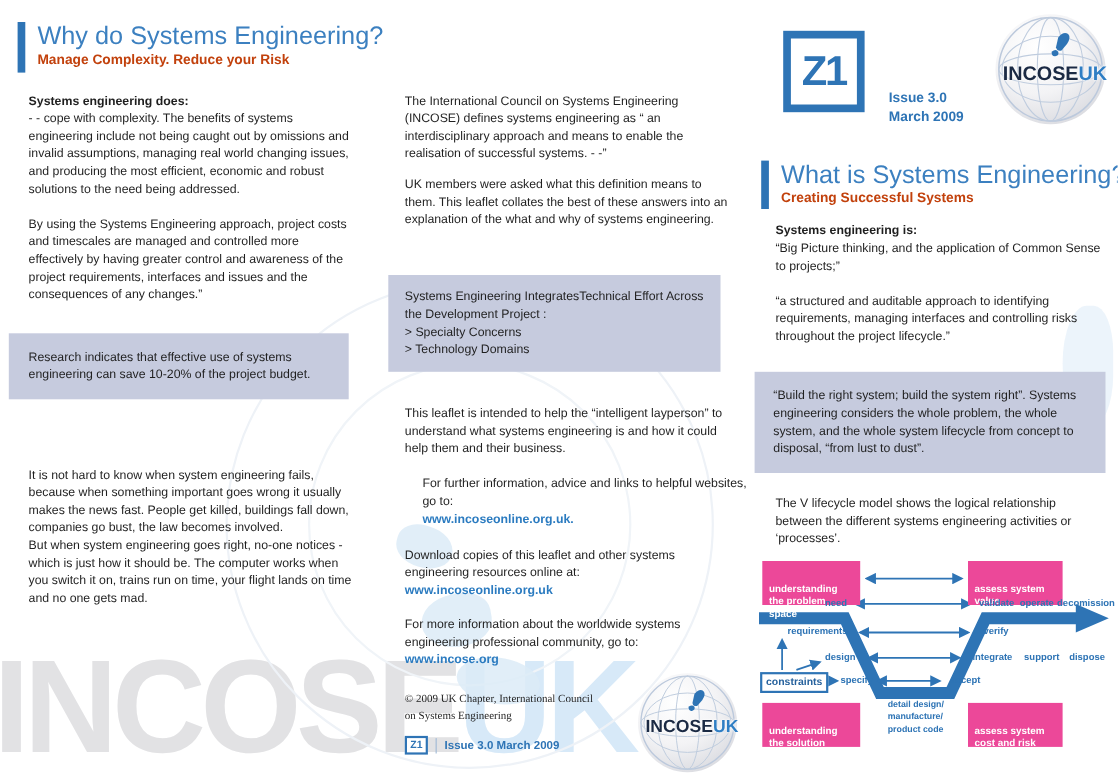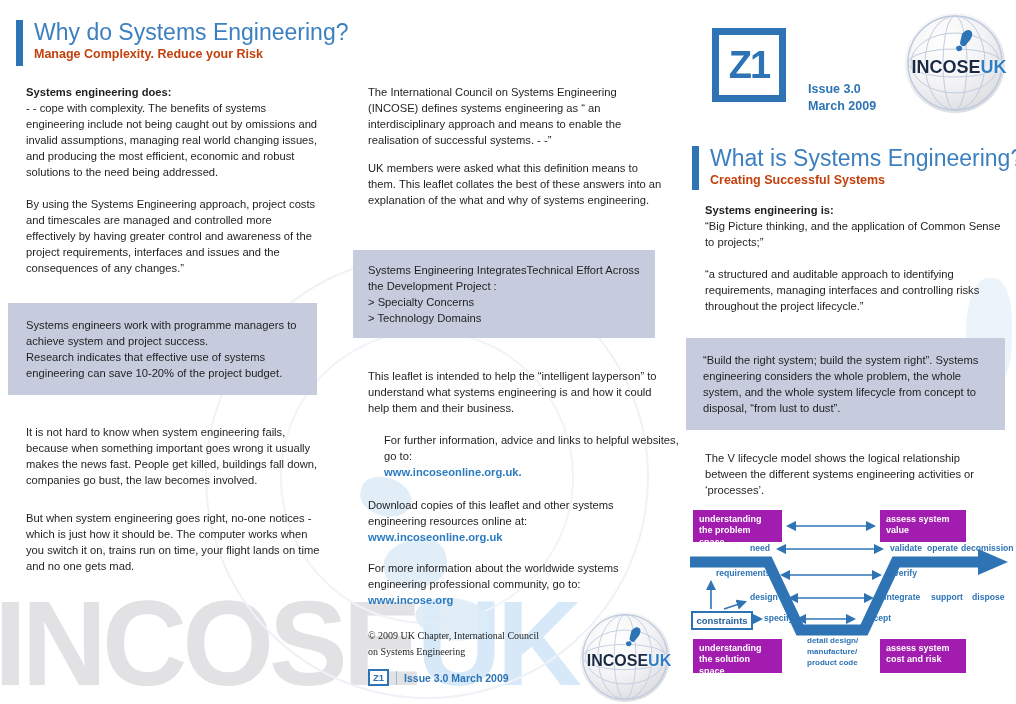--- a/index.html
+++ b/index.html
@@ -56,22 +56,22 @@
   
   .copyright{font-size:10px;line-height:1.55;z-index:2;}
   .footer-issue{display:flex;align-items:center;z-index:2;}
   .z1-badge{border:2px solid #2e74b5;color:#2e74b5;font-size:9.5px;font-weight:800;
     padding:1px 3px;background:#fff;margin-right:7px;}
   .footer-sep{width:1px;height:14px;background:#9fb8d4;margin-right:7px;}
   .footer-issue-text{color:#2e74b5;font-size:10.5px;font-weight:bold;}
   
   .diagram{left:688px;top:506px;width:326px;height:175px;z-index:2;}
   .diagram .dsvg{position:absolute;left:0;top:0;width:326px;height:175px;}
-  .dbox{position:absolute;background:#a21caf;color:#fff;font-size:9px;font-weight:bold;
-    line-height:1.25;padding:4px 6px;box-sizing:border-box;}
+  .dbox{position:absolute;background:#ec4899;color:#fff;font-size:9px;font-weight:bold;
+    line-height:1.25;padding:20px 6px;box-sizing:border-box;}
   .dlabel{position:absolute;color:#2e74b5;font-size:8.6px;font-weight:bold;white-space:nowrap;}
   .dconstraints{position:absolute;left:3px;top:105px;width:58px;height:15px;border:2px solid #2e74b5;
     background:#fff;color:#26619c;font-size:9.5px;font-weight:600;text-align:center;line-height:15px;}
   .ddetail{position:absolute;left:119px;top:129px;color:#2e74b5;font-size:8px;font-weight:bold;line-height:11px;}
 </style>
 </head>
 <body>
 
 <div class="abs wm-text"><span class="wm1">INCOSE</span><span class="wm2">UK</span></div>
 <div class="abs wm-globe"></div>
@@ -90,26 +90,25 @@
 </div>
 
 <div class="abs col-p" style="left:26px;top:84px;width:296px;">
   <span class="lead">Systems engineering does:</span><br>
   <span>- - cope with complexity. The benefits of systems engineering include not being caught out by omissions and invalid assumptions, managing real world changing issues, and producing the most efficient, economic and robust solutions to the need being addressed.</span>
 </div>
 
 <div class="abs col-p" style="left:26px;top:196px;width:296px;">By using the Systems Engineering approach, project costs and timescales are managed and controlled more effectively by having greater control and awareness of the project requirements, interfaces and issues and the consequences of any changes.”</div>
 
 <div class="abs hl-box" style="left:8px;top:303px;width:273px;padding:14px 18px;">
-  <div class="col-p">Systems engineers work with programme managers to achieve system and project success.</div>
   <div class="col-p">Research indicates that effective use of systems engineering can save 10-20% of the project budget.</div>
 </div>
 
 <div class="abs col-p" style="left:26px;top:424px;width:292px;">It is not hard to know when system engineering fails, because when something important goes wrong it usually makes the news fast. People get killed, buildings fall down, companies go bust, the law becomes involved.</div>
-<div class="abs col-p" style="left:26px;top:510px;width:296px;">But when system engineering goes right, no-one notices - which is just how it should be. The computer works when you switch it on, trains run on time, your flight lands on time and no one gets mad.</div>
+<div class="abs col-p" style="left:26px;top:488px;width:296px;">But when system engineering goes right, no-one notices - which is just how it should be. The computer works when you switch it on, trains run on time, your flight lands on time and no one gets mad.</div>
 
 <div class="abs col-p" style="left:368px;top:84px;width:294px;">The International Council on Systems Engineering (INCOSE) defines systems engineering as “ an interdisciplinary approach and means to enable the realisation of successful systems. - -”</div>
 <div class="abs col-p" style="left:368px;top:160px;width:298px;">UK members were asked what this definition means to them. This leaflet collates the best of these answers into an explanation of the what and why of systems engineering.</div>
 
 <div class="abs hl-box" style="left:353px;top:250px;width:272px;padding:12px 15px;">
   <div class="col-p">Systems Engineering IntegratesTechnical Effort Across the Development Project :</div>
   <div class="col-p">&gt; Specialty Concerns</div>
   <div class="col-p">&gt; Technology Domains</div>
 </div>
 

